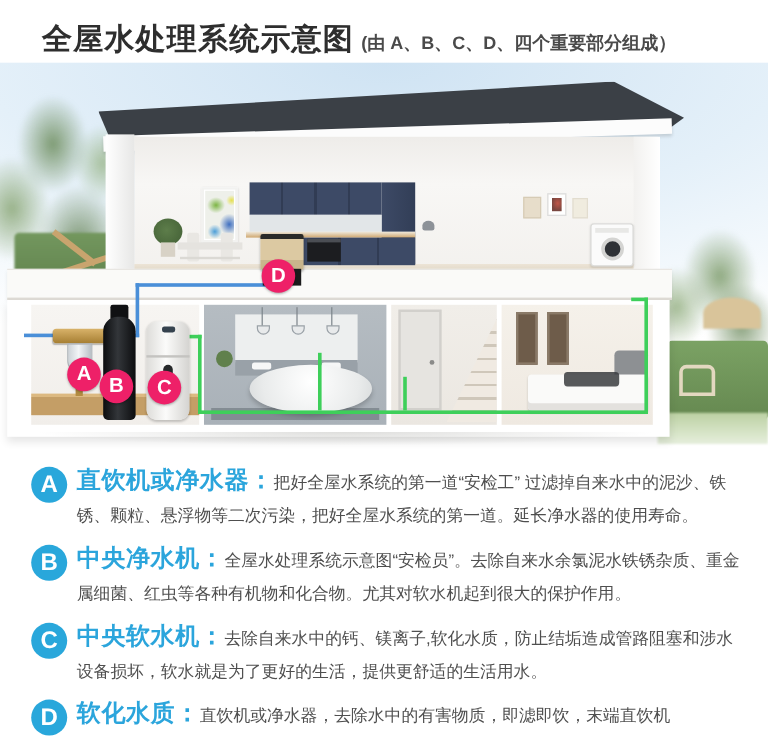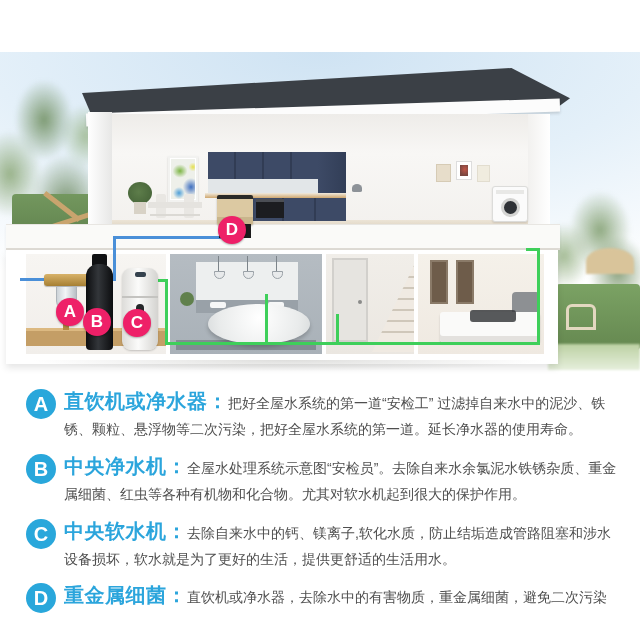--- a/index.html
+++ b/index.html
@@ -188,20 +188,23 @@
     background:#29a7db; color:#fff; font-size:20px; font-weight:800;
     display:flex; align-items:center; justify-content:center; }
   .sec-heading { color:#2ba5dc; font-size:20px; font-weight:800; letter-spacing:.5px; }
   .sec-body { color:#4f4f4f; font-size:14px; font-weight:500; }
 </style>
 </head>
 <body>
 
 <div class="page">
 
+  <div class="hdr">
+    <span class="title">全屋水处理系统示意图</span><span class="subtitle">(由 A、B、C、D、四个重要部分组成）</span>
+  </div>
 
   <div class="scene">
     <div class="sky"></div>
     <div class="trees-left blur1"></div>
     <div class="hedge-left"></div>
     <div class="deckchair">
         <i class="dc1"></i>
         <i class="dc2"></i>
         <i class="dc3"></i>
       </div>
@@ -317,16 +320,16 @@
     <span class="sec-heading">中央净水机：</span><span class="sec-body">全屋水处理系统示意图“安检员”。去除自来水余氯泥水铁锈杂质、重金属细菌、红虫等各种有机物和化合物。尤其对软水机起到很大的保护作用。</span>
   </div>
 
   <div class="section secC">
     <span class="badge">C</span>
     <span class="sec-heading">中央软水机：</span><span class="sec-body">去除自来水中的钙、镁离子,软化水质，防止结垢造成管路阻塞和涉水设备损坏，软水就是为了更好的生活，提供更舒适的生活用水。</span>
   </div>
 
   <div class="section secD">
     <span class="badge">D</span>
-    <span class="sec-heading">重金属细菌：</span><span class="sec-body">直饮机或净水器，去除水中的有害物质，重金属细菌，避免二次污染</span>
+    <span class="sec-heading">软化水质：</span><span class="sec-body">直饮机或净水器，去除水中的有害物质，即滤即饮，末端直饮机</span>
   </div>
 
 </div>
 
 </body></html>

